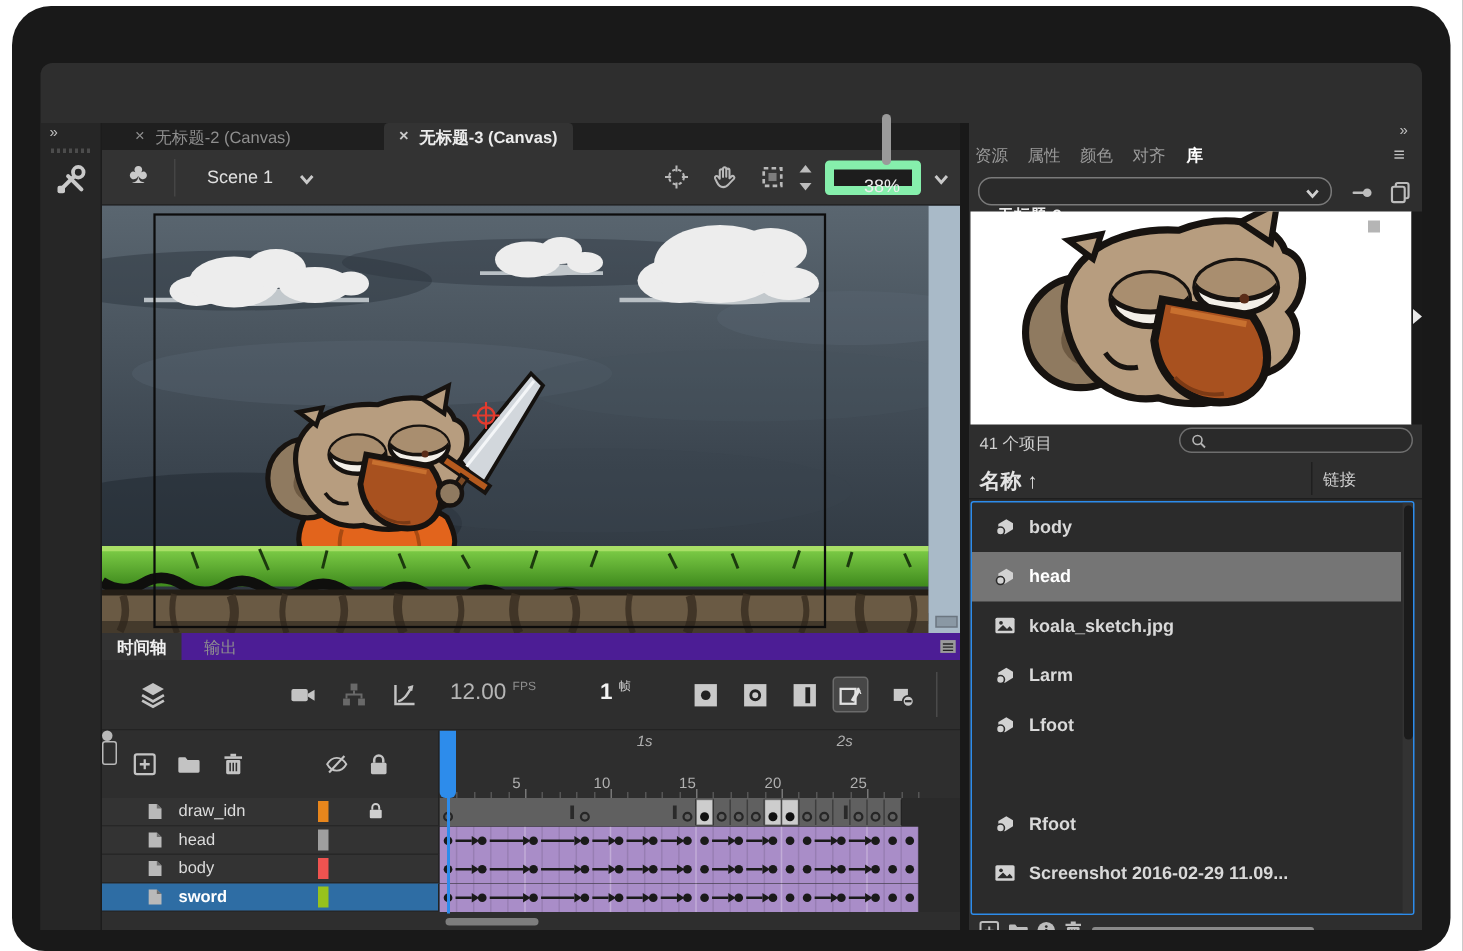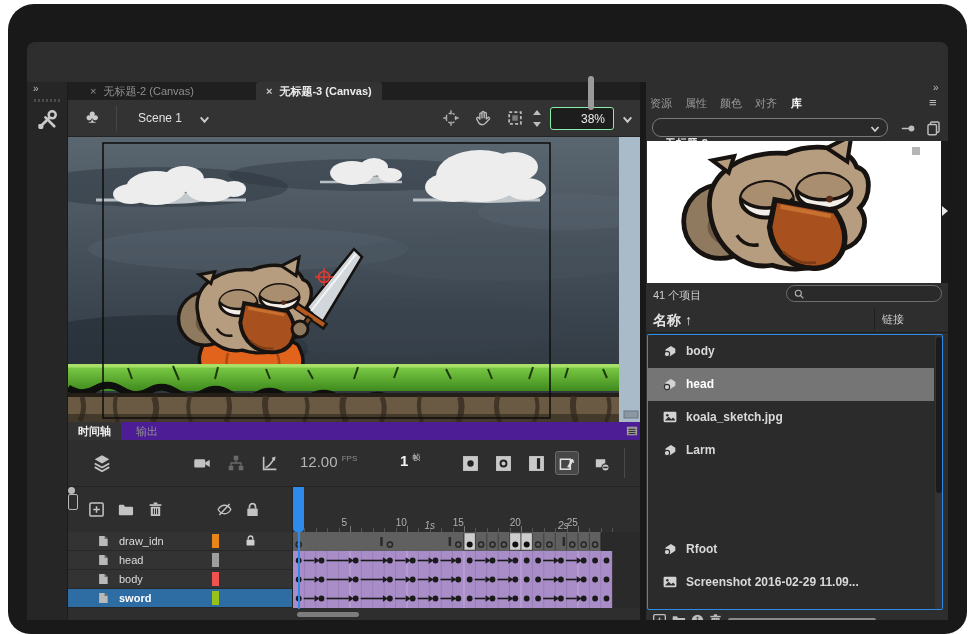--- a/index.html
+++ b/index.html
@@ -36,21 +36,21 @@
   #editbar { position:absolute; left:41px; top:58px; width:573px; height:37px; background:#333333; border-bottom:1px solid #242424; }
   #clover { position:absolute; left:18px; top:6px; font-size:19px; color:#c9c9c9; }
   #editbar .sep { position:absolute; left:48px; top:6px; width:1px; height:25px; background:#454545; }
   #scene-label { position:absolute; left:70px; top:11px; font-size:12px; color:#e0e0e0; }
   #scene-chev { position:absolute; left:130px; top:13px; width:13px; height:13px; color:#c9c9c9; }
   .editbar-ic { position:absolute; top:9px; width:18px; height:18px; color:#b9b9b9; }
   #center-frame-ic { left:374px; } #hand-ic { left:406px; } #clip-ic { left:438px; }
   #zoom-stepper { position:absolute; left:465px; top:8px; width:10px; height:21px; }
   #zoom-stepper .up { position:absolute; left:0; top:2px; width:0; height:0; border-left:4px solid transparent; border-right:4px solid transparent; border-bottom:5px solid #bdbdbd; }
   #zoom-stepper .down { position:absolute; left:0; bottom:2px; width:0; height:0; border-left:4px solid transparent; border-right:4px solid transparent; border-top:5px solid #bdbdbd; }
-  #zoom-field { position:absolute; left:482px; top:7px; width:64px; height:23px; background:#1d1d1d; border:1px solid #86efac; border-radius:3px; color:#ececec; font-size:12px; text-align:right; padding:4px 8px 0 0; }
+  #zoom-field { position:absolute; left:482px; top:7px; width:64px; height:23px; background:#1d1d1d; border:6px solid #86efac; border-radius:3px; color:#ececec; font-size:12px; text-align:right; padding:4px 8px 0 0; }
   #zoom-chev { position:absolute; left:553px; top:13px; width:13px; height:13px; color:#c9c9c9; }
 
   
   #stage { position:absolute; left:41px; top:95px; width:573px; height:285px; background:#3a434c; overflow:hidden; }
   #scene-svg { position:absolute; left:0; top:0; }
 
   
   #tl-tabrow { position:absolute; left:41px; top:380px; width:573px; height:18px; background:#4c1d95; }
   .tl-tab { position:absolute; top:0; height:18px; padding:2px 10px 0; font-size:11px; }
   #tl-tab-timeline { left:0; background:#333333; color:#f0f0f0; font-weight:bold; }
@@ -72,21 +72,21 @@
 
   #tl-controls { position:absolute; left:41px; top:445px; width:225px; height:45px; background:#2e2e2e; border-right:1px solid #232323; }
   .lc-ic { position:absolute; top:14px; width:17px; height:17px; color:#c3c3c3; }
   #lc-add { left:20px; } #lc-folder { left:49px; } #lc-trash { left:79px; }
   #lc-dot { left:110px; top:19px; width:7px; height:7px; border-radius:50%; background:#b9b9b9; }
   #lc-rect { left:130px; top:14px; width:10px; height:16px; border:1.6px solid #b9b9b9; border-radius:2px; }
   #lc-eye { left:148px; } #lc-lock { left:176px; }
 
   #tl-ruler { position:absolute; left:266px; top:445px; width:348px; height:45px; background:#2e2e2e; overflow:hidden; }
   .ruler-num { position:absolute; bottom:4px; font-size:10px; color:#b0b0b0; transform:translateX(-50%); }
-  .ruler-sec { position:absolute; top:2px; font-size:10px; font-style:italic; color:#b0b0b0; transform:translateX(-50%);margin-top:31px; }
+  .ruler-sec { position:absolute; top:2px; font-size:10px; font-style:italic; color:#b0b0b0; transform:translateX(-50%); }
   .ruler-tick { position:absolute; bottom:0; width:1px; height:4px; background:#555; }
   #playhead { position:absolute; left:0px; top:0; width:11px; height:45px; background:#2d8ceb; border-radius:0 0 4px 4px; }
   #playhead-line { position:absolute; left:271px; top:490px; width:2px; height:77px; background:#2d8ceb; z-index:5; }
 
   #tl-rows { position:absolute; left:41px; top:490px; width:573px; height:76px; background:#2a2a2a; }
   .tl-row { position:absolute; left:0; width:573px; height:19px; }
   .tl-row .lp { position:absolute; left:0; top:0; width:225px; height:19px; background:#333333; border-bottom:1px solid #272727; border-right:1px solid #232323; }
   .tl-row.sel .lp { background:#2e6da4;padding-left:24px; }
   .lp .pg { position:absolute; left:28px; top:2px; width:14px; height:14px; }
   .lp .nm { position:absolute; left:51px; top:3px; font-size:11px; color:#dcdcdc; }
@@ -895,20 +895,26 @@
               <use href="#ic-bitmap"></use>
             </svg>
             <span class="lbl">koala_sketch.jpg</span>
           </div>
           <div class="lib-row" style="top:99px">
             <svg class="ic">
               <use href="#ic-symbol"></use>
             </svg>
             <span class="lbl">Larm</span>
           </div>
+          <div class="lib-row" style="top:132px">
+            <svg class="ic">
+              <use href="#ic-symbol"></use>
+            </svg>
+            <span class="lbl">Lfoot</span>
+          </div>
           <div class="lib-row" style="top:198px">
             <svg class="ic">
               <use href="#ic-symbol"></use>
             </svg>
             <span class="lbl">Rfoot</span>
           </div>
           <div class="lib-row" style="top:231px">
             <svg class="ic">
               <use href="#ic-bitmap"></use>
             </svg>

